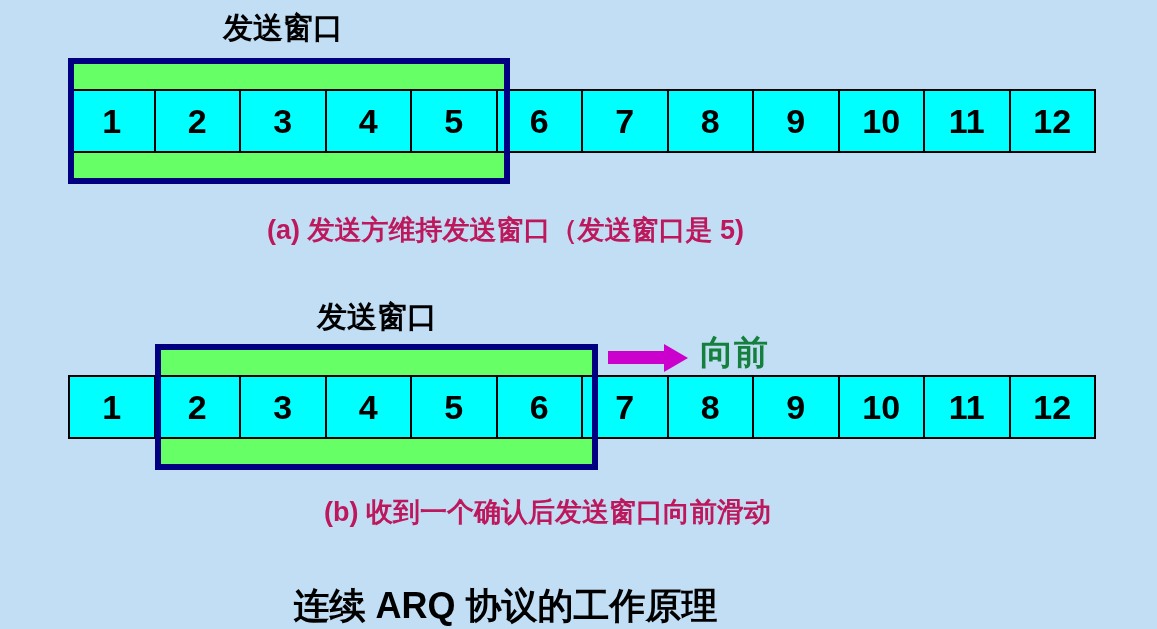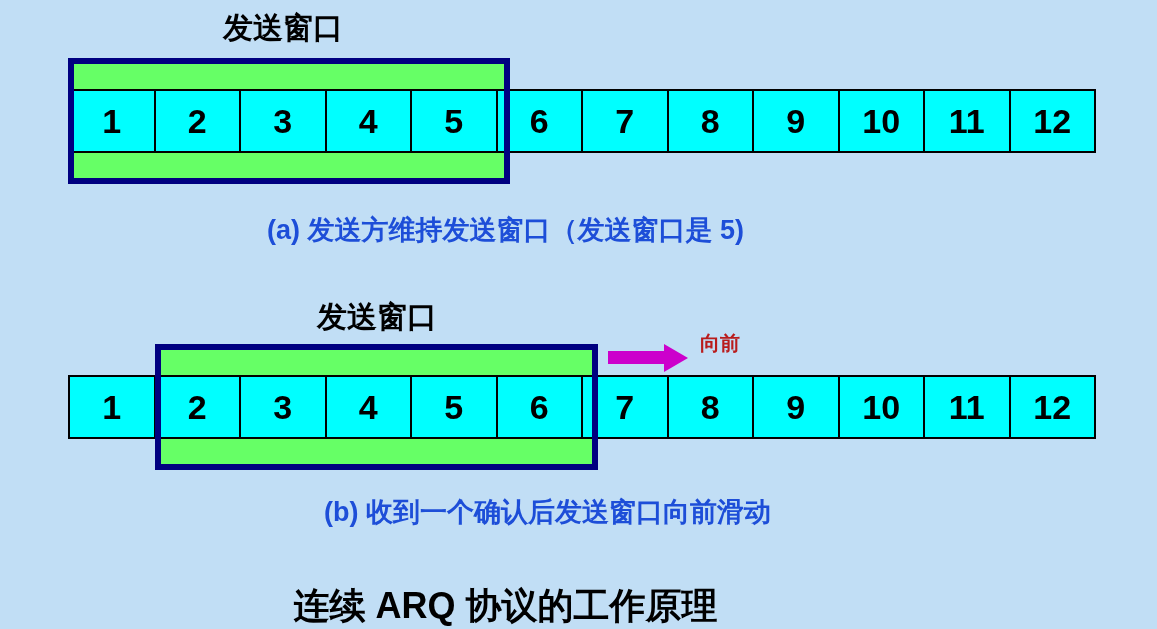--- a/index.html
+++ b/index.html
@@ -80,32 +80,32 @@
   }
   .arrow-head {
     position: absolute;
     width: 0; height: 0;
     border-top: 14px solid transparent;
     border-bottom: 14px solid transparent;
     border-left: 24px solid #cc00cc;
   }
   .arrow-label {
     position: absolute;
-    font-size: 20px;
+    font-size: 34px;
     font-weight: bold;
-    color: #b91c1c;
+    color: #15803d;
     white-space: nowrap;
   }
 
   
   .caption {
     position: absolute;
     font-size: 27px;
     font-weight: bold;
-    color: #1d4ed8;
+    color: #be185d;
     white-space: nowrap;
     text-align: center;
     width: 100%;
     left: 0;
   }
   .footer-title {
     position: absolute;
     font-size: 36px;
     font-weight: bold;
     color: #000000;

